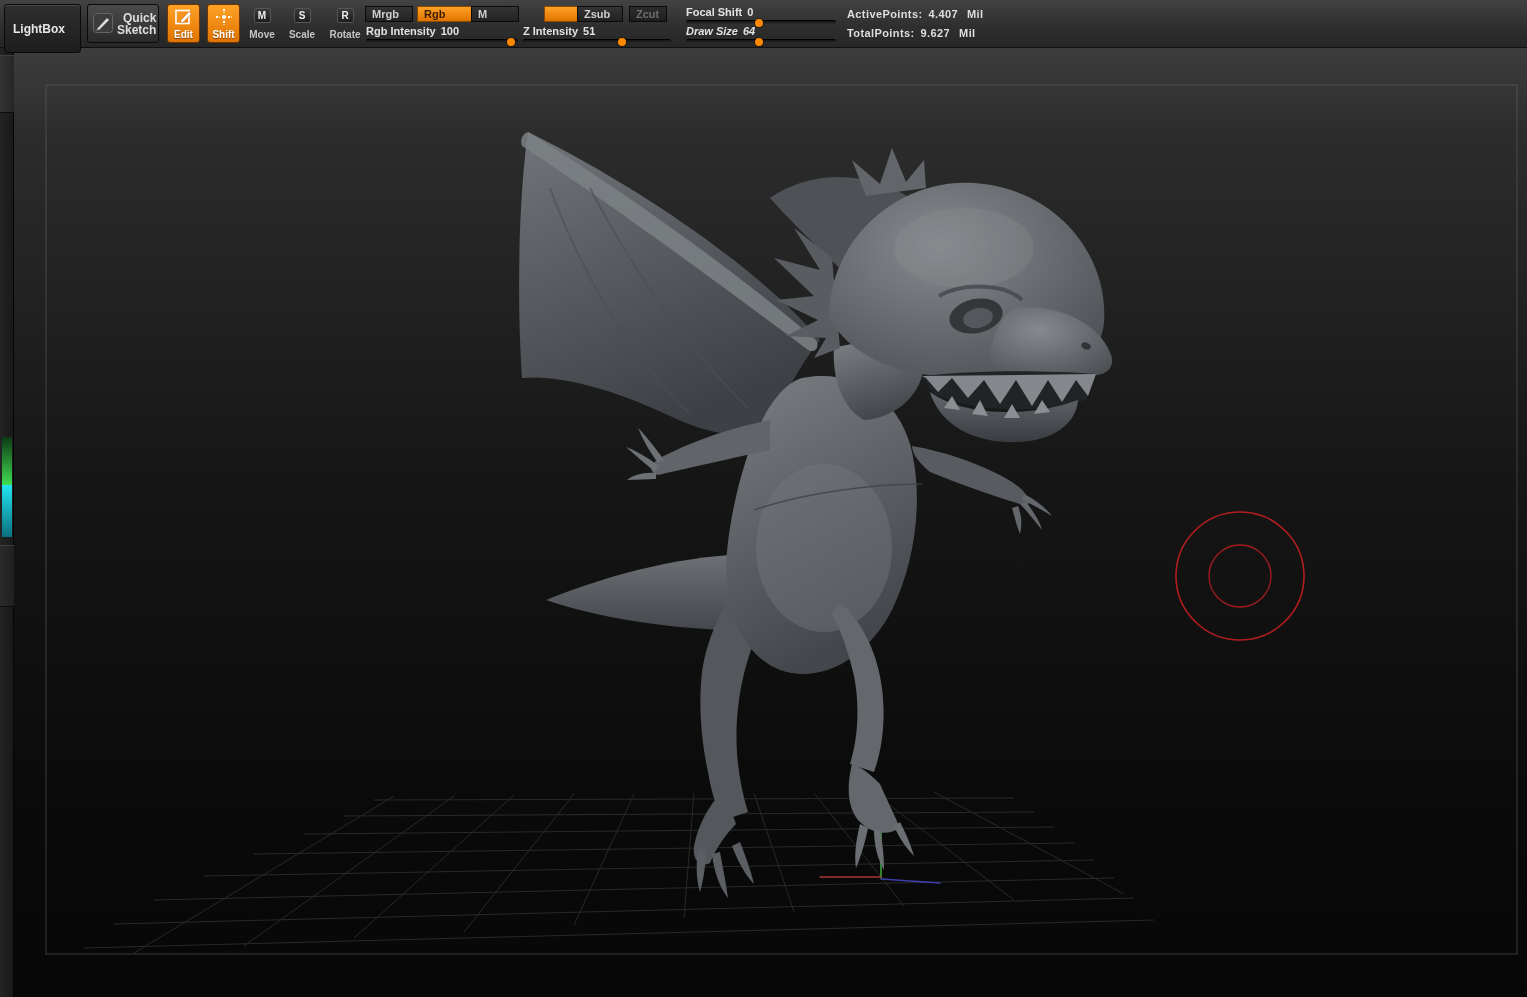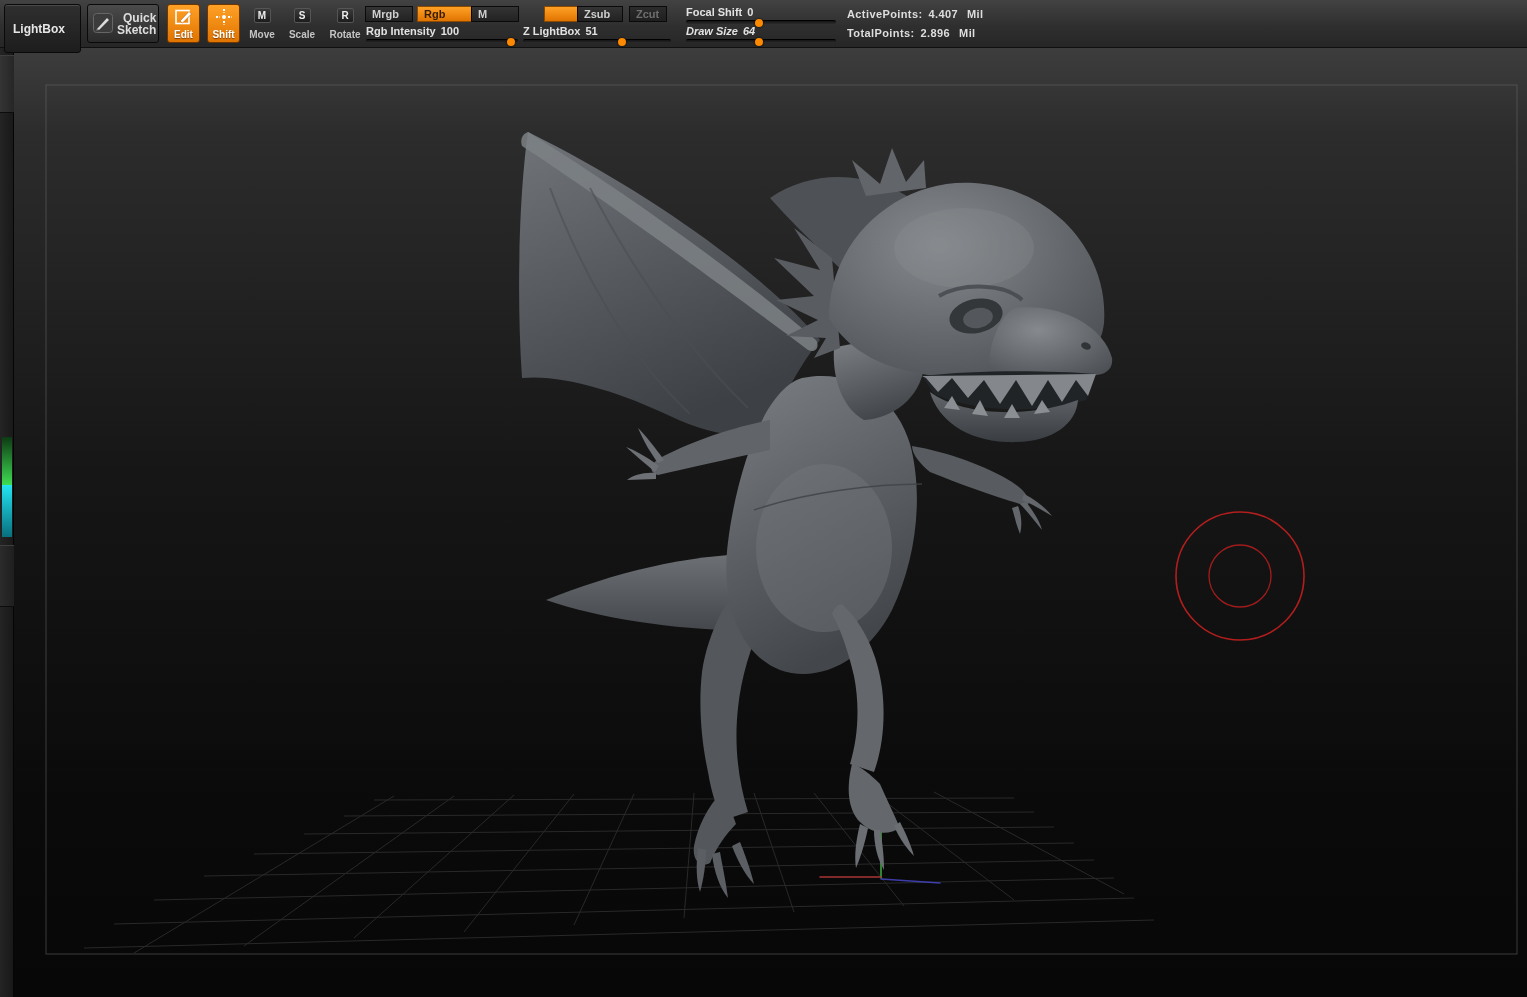--- a/index.html
+++ b/index.html
@@ -162,41 +162,41 @@
       <div class="slider-text">
         <span>Rgb Intensity</span><span class="val">100</span>
       </div>
       <div class="groove">
         <span class="dot dot-rgbint"></span>
       </div>
     </div>
 
     <div class="slider sl-zint">
       <div class="slider-text">
-        <span>Z LightBox</span><span class="val">51</span>
+        <span>Z Intensity</span><span class="val">51</span>
       </div>
       <div class="groove">
         <span class="dot dot-zint"></span>
       </div>
     </div>
 
     <div class="slider sl-draw">
       <div class="slider-text">
         <span>Draw Size</span><span class="val">64</span>
       </div>
       <div class="groove">
         <span class="dot dot-draw"></span>
       </div>
     </div>
 
     <div class="statline stat1">
       <span>ActivePoints:</span><span class="sv">4.407</span><span class="su">Mil</span>
     </div>
     <div class="statline stat2">
-      <span>TotalPoints:</span><span class="sv">2.896</span><span class="su">Mil</span>
+      <span>TotalPoints:</span><span class="sv">9.627</span><span class="su">Mil</span>
     </div>
   </div>
 
   <div class="leftstrip">
     <div class="tray-tab tab1"></div>
     <div class="strip-green"></div>
     <div class="strip-cyan"></div>
     <div class="tray-tab tab2"></div>
   </div>
 

